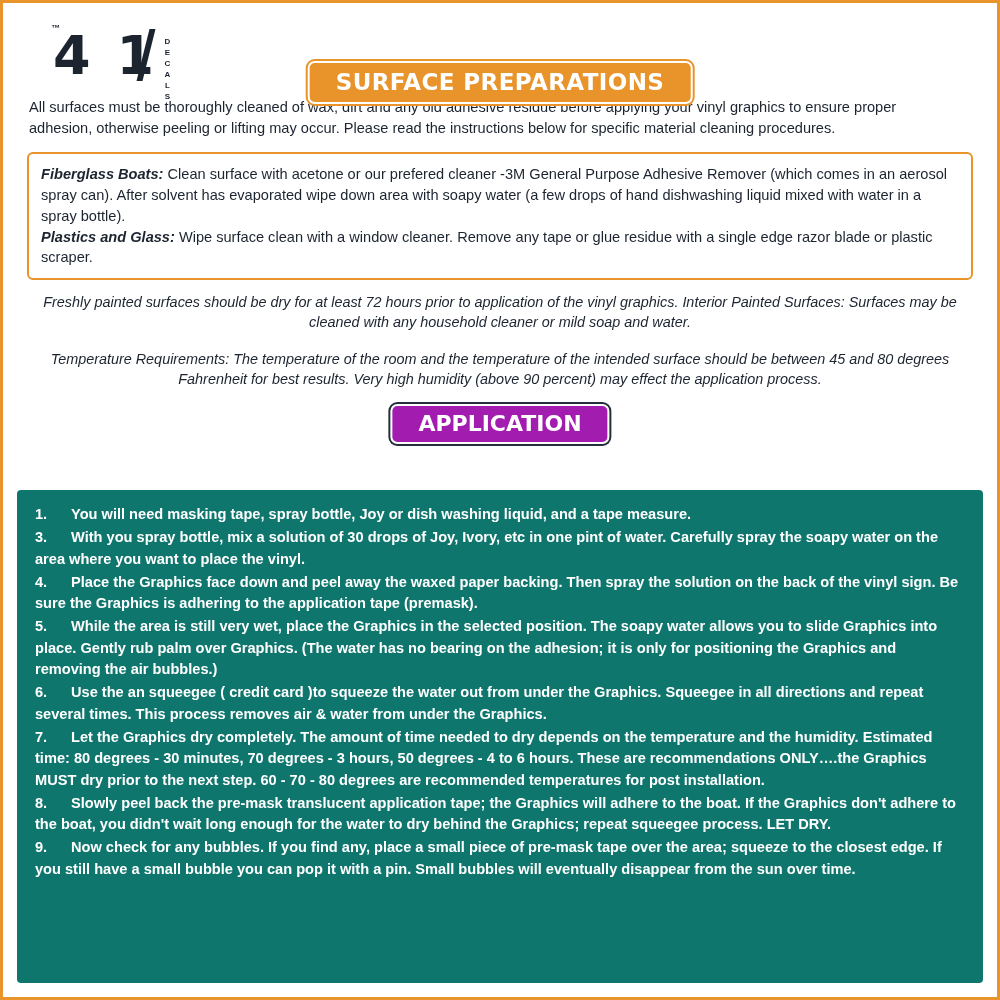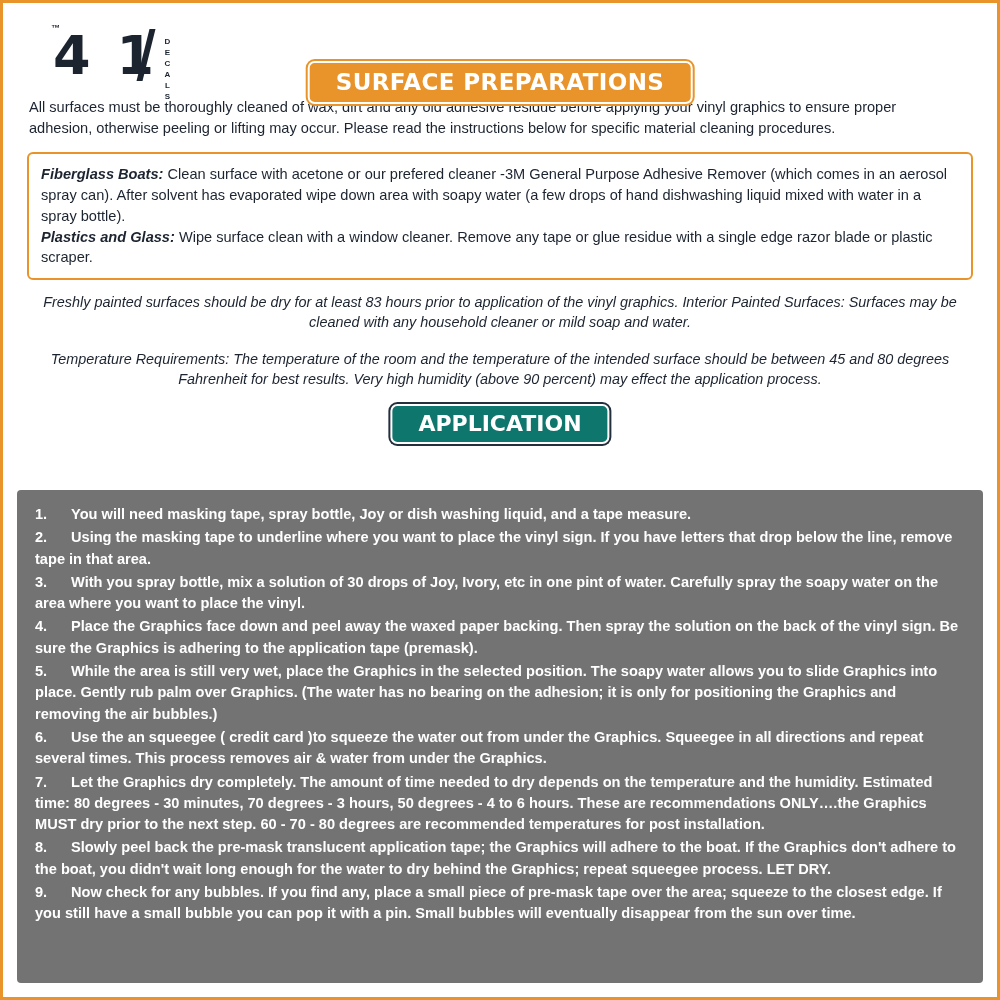--- a/index.html
+++ b/index.html
@@ -132,39 +132,39 @@
   .app-banner-wrap {
     position: relative;
     height: 30px;
     margin-top: 14px;
   }
   .app-banner {
     position: absolute;
     left: 50%;
     transform: translateX(-50%);
     top: 0;
-    background: #0f766e;
+    background: #a21caf;
     border: 2px solid #ffffff;
     border-radius: 7px;
     box-shadow: 0 0 0 2px #242f3e;
     padding: 5px 26px 6px 26px;
     color: #ffffff;
     font-size: 22px;
     font-weight: bold;
     font-family: "DejaVu Sans", sans-serif;
   }
 
   
   .steps {
     position: absolute;
     left: 14px;
     right: 14px;
     bottom: 14px;
     top: 487px;
-    background: #737373;
+    background: #0f766e;
     border-radius: 4px;
     color: #ffffff;
     padding: 14px 18px 10px 18px;
     box-sizing: border-box;
     font-size: 14.6px;
     line-height: 1.46;
   }
   .step {
     margin: 0 0 2px 0;
     font-weight: bold;
@@ -194,32 +194,31 @@
 
     <div class="materials">
       <p>
         <b>Fiberglass Boats:</b><span> Clean surface with acetone or our prefered cleaner -3M General Purpose Adhesive Remover (which comes in an aerosol spray can). After solvent has evaporated wipe down area with soapy water (a few drops of hand dishwashing liquid mixed with water in a spray bottle).</span>
       </p>
       <p>
         <b>Plastics and Glass:</b><span> Wipe surface clean with a window cleaner. Remove any tape or glue residue with a single edge razor blade or plastic scraper.</span>
       </p>
     </div>
 
-    <div class="note">Freshly painted surfaces should be dry for at least 83 hours prior to application of the vinyl graphics. Interior Painted Surfaces: Surfaces may be cleaned with any household cleaner or mild soap and water.</div>
+    <div class="note">Freshly painted surfaces should be dry for at least 72 hours prior to application of the vinyl graphics. Interior Painted Surfaces: Surfaces may be cleaned with any household cleaner or mild soap and water.</div>
     <div class="note second">Temperature Requirements: The temperature of the room and the temperature of the intended surface should be between 45 and 80 degrees Fahrenheit for best results. Very high humidity (above 90 percent) may effect the application process.</div>
 
     <div class="app-banner-wrap">
       <div class="app-banner">APPLICATION</div>
     </div>
 
   </div>
 
   <div class="steps">
     <p class="step"><span class="num">1.</span><span>You will need masking tape, spray bottle, Joy or dish washing liquid, and a tape measure.</span></p>
-    <p class="step"><span class="num">2.</span><span>Using the masking tape to underline where you want to place the vinyl sign. If you have letters that drop below the line, remove tape in that area.</span></p>
     <p class="step"><span class="num">3.</span><span>With you spray bottle, mix a solution of 30 drops of Joy, Ivory, etc in one pint of water. Carefully spray the soapy water on the area where you want to place the vinyl.</span></p>
     <p class="step"><span class="num">4.</span><span>Place the Graphics face down and peel away the waxed paper backing. Then spray the solution on the back of the vinyl sign. Be sure the Graphics is adhering to the application tape (premask).</span></p>
     <p class="step"><span class="num">5.</span><span>While the area is still very wet, place the Graphics in the selected position. The soapy water allows you to slide Graphics into place. Gently rub palm over Graphics. (The water has no bearing on the adhesion; it is only for positioning the Graphics and removing the air bubbles.)</span></p>
     <p class="step"><span class="num">6.</span><span>Use the an squeegee ( credit card )to squeeze the water out from under the Graphics. Squeegee in all directions and repeat several times. This process removes air &amp; water from under the Graphics.</span></p>
     <p class="step"><span class="num">7.</span><span>Let the Graphics dry completely. The amount of time needed to dry depends on the temperature and the humidity. Estimated time: 80 degrees - 30 minutes, 70 degrees - 3 hours, 50 degrees - 4 to 6 hours. These are recommendations ONLY….the Graphics MUST dry prior to the next step. 60 - 70 - 80 degrees are recommended temperatures for post installation.</span></p>
     <p class="step"><span class="num">8.</span><span>Slowly peel back the pre-mask translucent application tape; the Graphics will adhere to the boat. If the Graphics don't adhere to the boat, you didn't wait long enough for the water to dry behind the Graphics; repeat squeegee process. LET DRY.</span></p>
     <p class="step"><span class="num">9.</span><span>Now check for any bubbles. If you find any, place a small piece of pre-mask tape over the area; squeeze to the closest edge. If you still have a small bubble you can pop it with a pin. Small bubbles will eventually disappear from the sun over time.</span></p>
   </div>
 </div>
 

